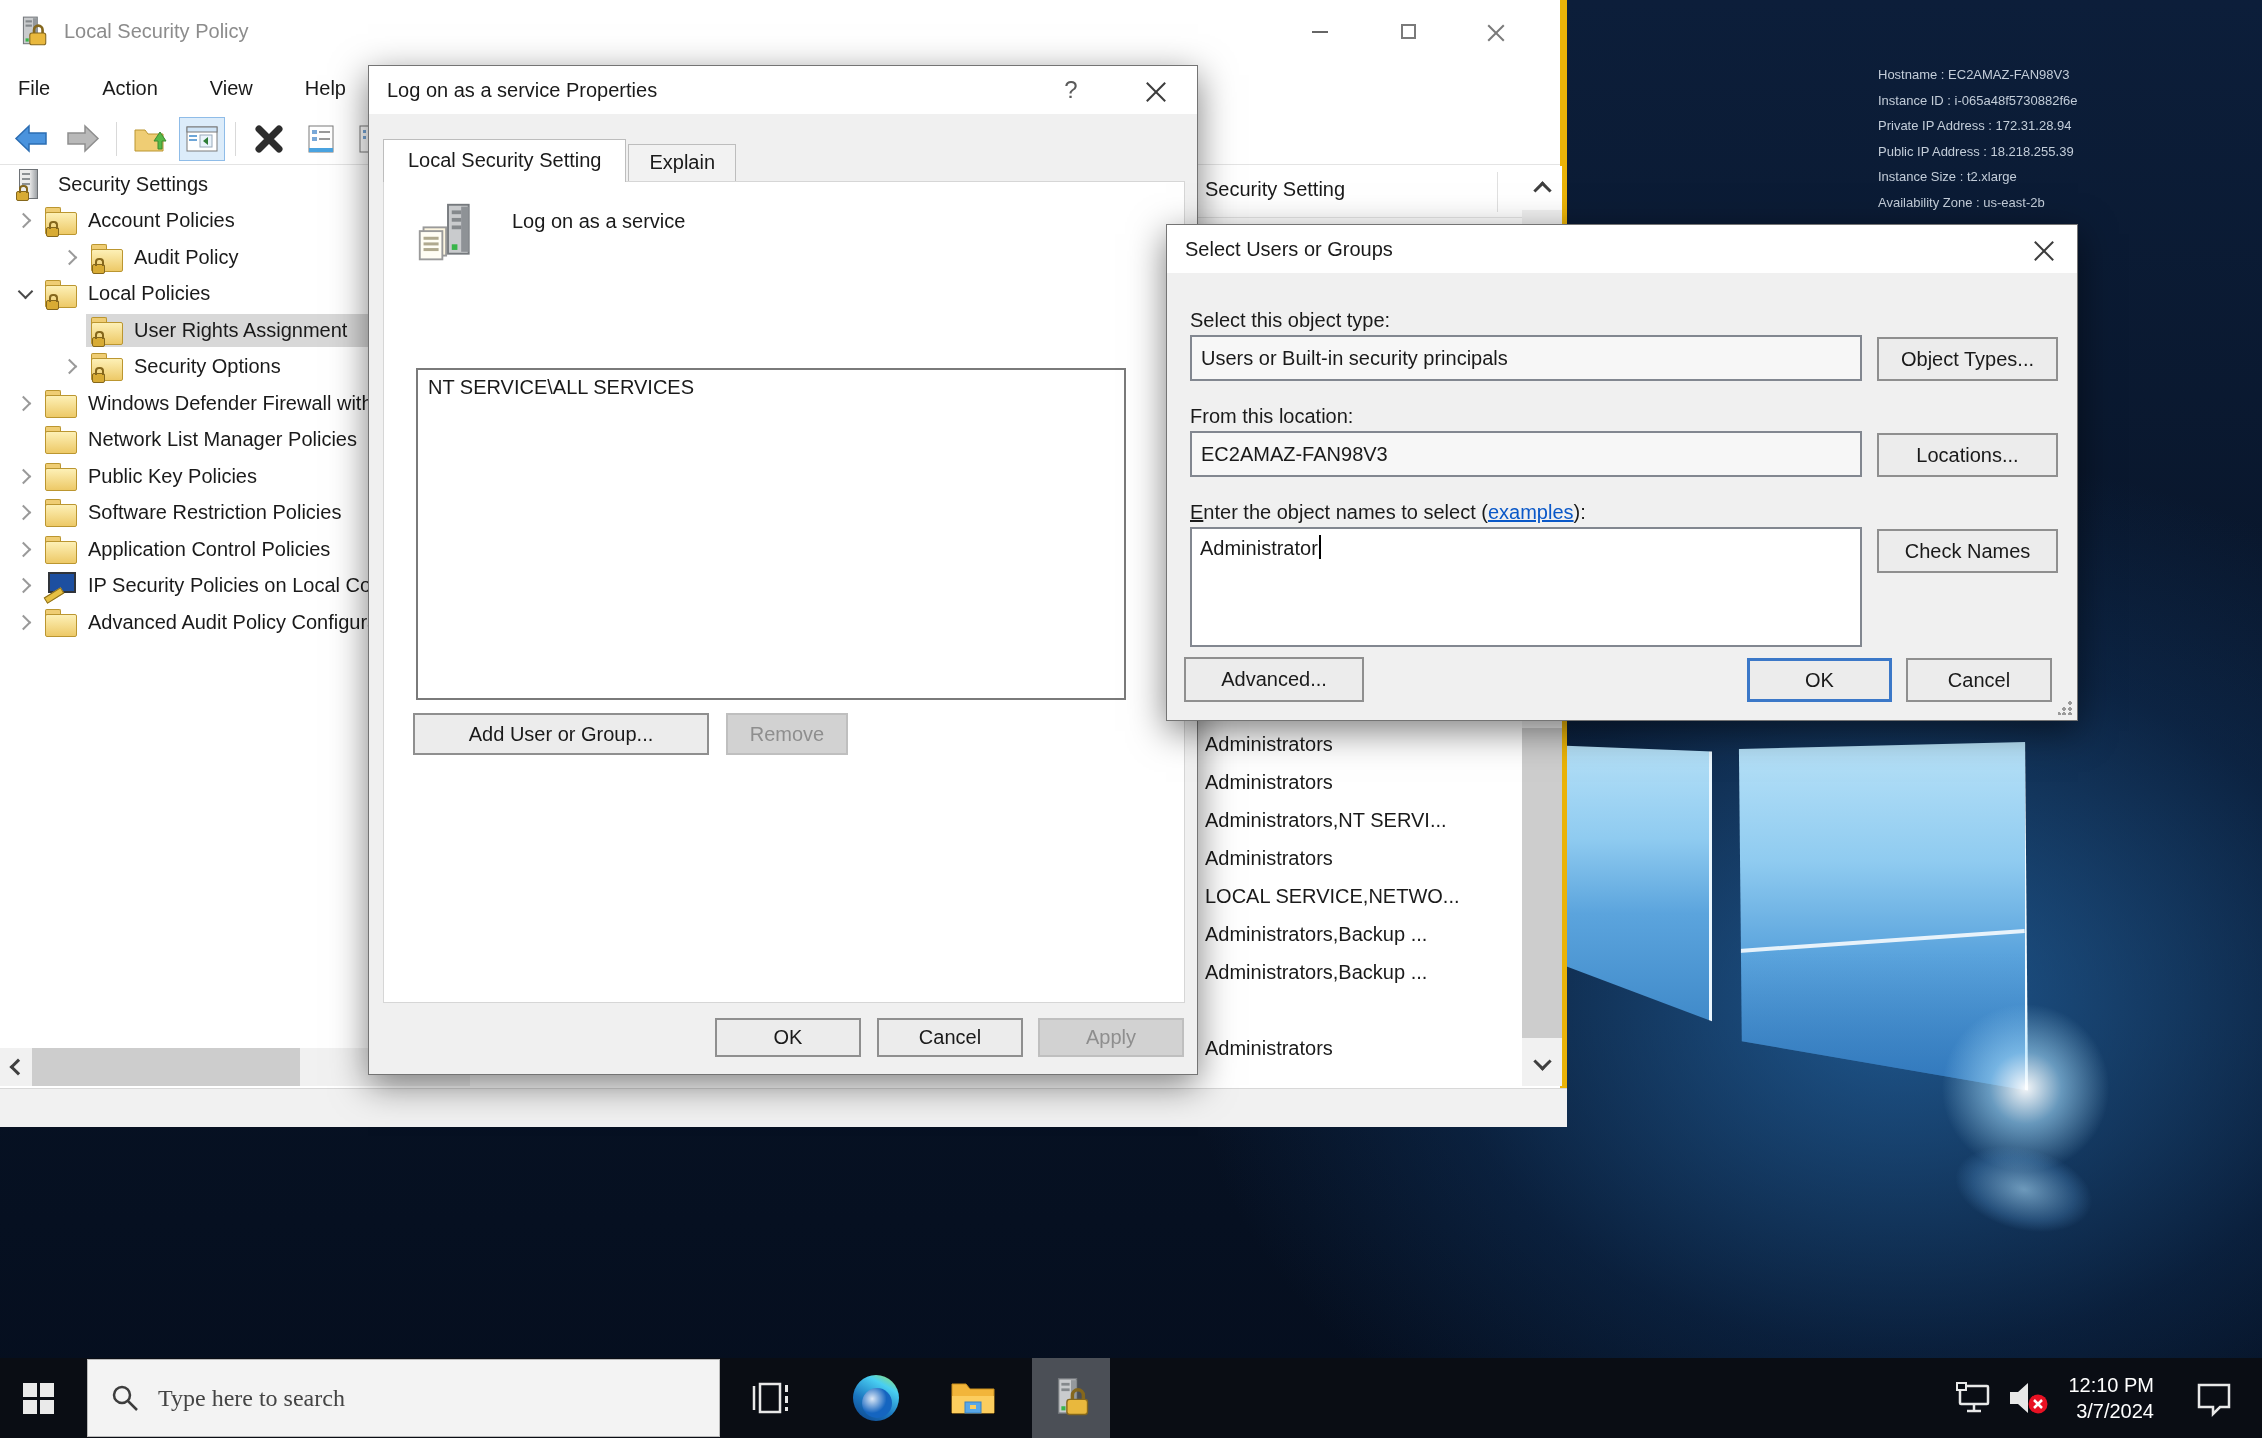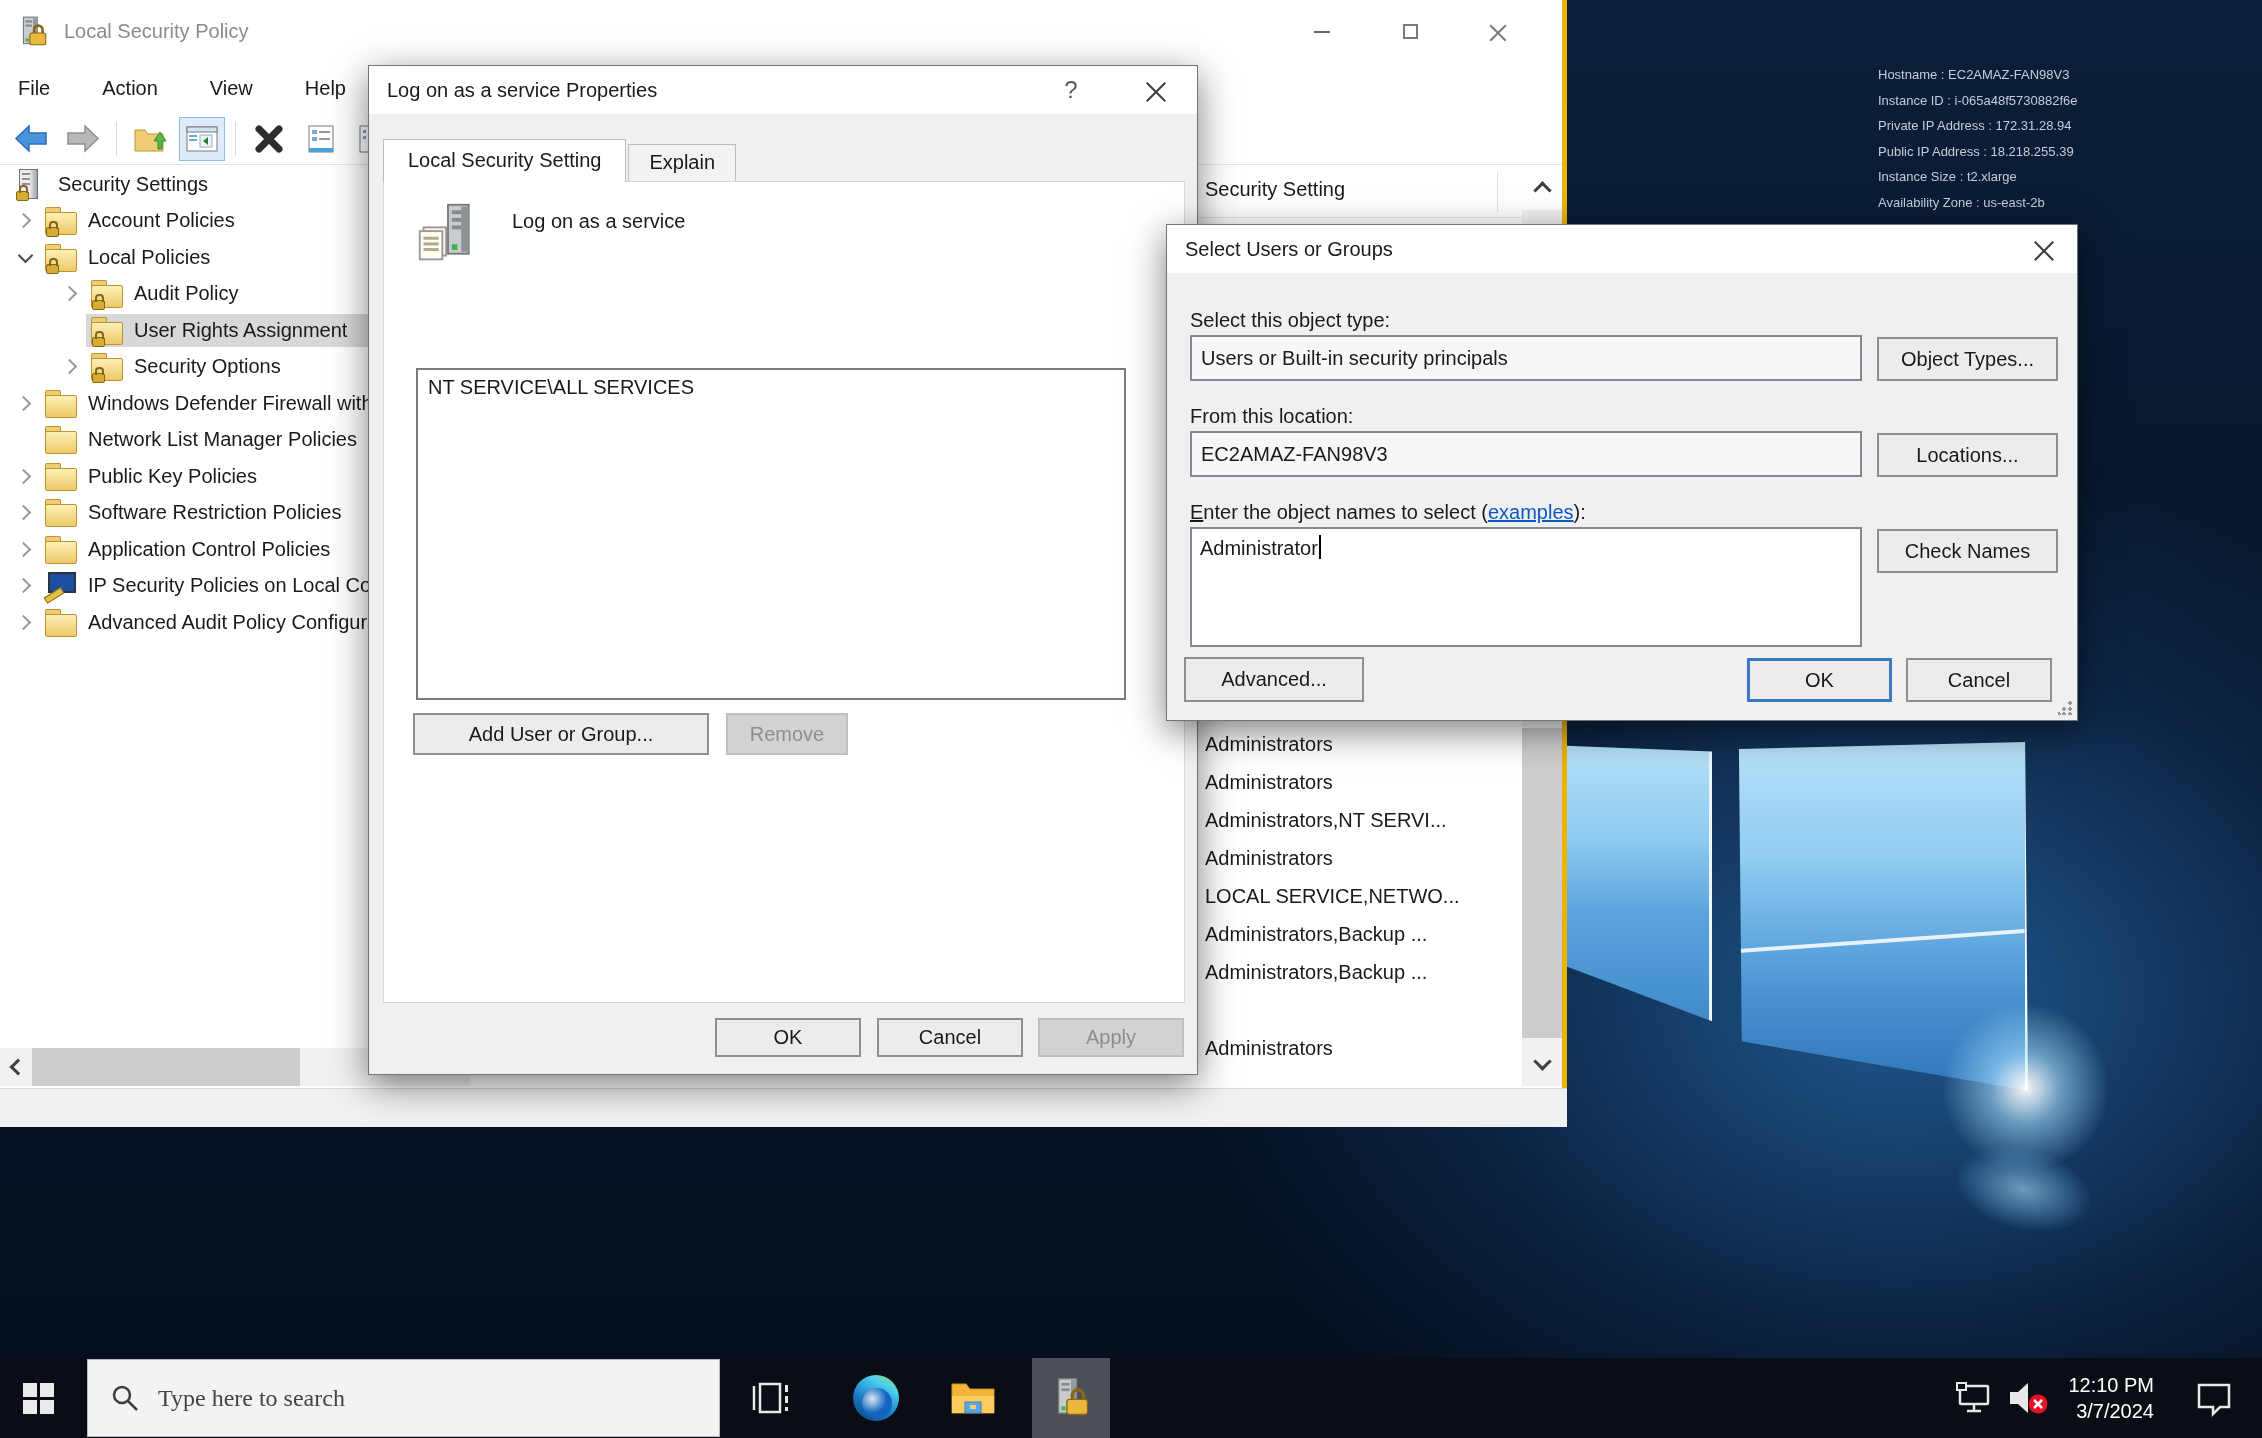--- a/index.html
+++ b/index.html
@@ -22,21 +22,21 @@
     transform:rotate(-4deg);}
   .pane-right::after{content:"";position:absolute;left:0;right:0;bottom:0;top:60%;
     background:linear-gradient(180deg,rgba(40,110,180,.0),rgba(36,104,176,.55));}
   .hero-glow{position:absolute;left:1906px;top:968px;width:260px;height:240px;
     background:radial-gradient(closest-side at 46% 50%, rgba(255,255,255,.95), rgba(170,225,255,.55) 30%, rgba(120,190,250,0) 70%);}
   .hero-beam{position:absolute;left:1480px;top:1080px;width:620px;height:300px;transform:rotate(14deg);
     background:radial-gradient(closest-side at 85% 18%, rgba(175,225,255,.58), rgba(110,180,240,.22) 55%, rgba(0,0,0,0) 75%);}
   .desk-info{position:absolute;left:1878px;top:62px;width:380px;color:#c3cdd9;font-size:13px;line-height:25.5px;}
 
   
-  .mwin{position:absolute;left:0;top:0;width:1567px;height:1127px;background:#fff;border-right:5px solid #eab308;text-decoration:underline;}
+  .mwin{position:absolute;left:0;top:0;width:1567px;height:1127px;background:#fff;border-right:7px solid #eab308;text-decoration:underline;}
   .mtitle{position:absolute;left:0;top:0;right:0;height:63px;background:#fff;display:flex;align-items:center;}
   .mtitle .txt{color:#8c8c8c;margin-left:14px;}
   .appicon{width:34px;height:34px;margin-left:16px;flex:none;}
   .wctrls{position:absolute;right:20px;top:0;height:63px;display:flex;}
   .wbtn{width:88px;height:63px;display:flex;align-items:center;justify-content:center;}
   .g-min{width:16px;height:2px;background:#666;}
   .g-max{width:15px;height:15px;border:2px solid #7a7a7a;}
   .g-close{position:relative;width:18px;height:18px;}
   .g-close::before,.g-close::after{content:"";position:absolute;left:8px;top:-1px;width:2px;height:22px;background:#7a7a7a;}
   .g-close::before{transform:rotate(45deg);} .g-close::after{transform:rotate(-45deg);}
@@ -279,36 +279,36 @@
       </div>
       <div class="trow lv1">
         <span class="chev col"></span>
         <span class="selwrap">
             <span class="ticon folder">
               <span class="lockbadge"></span>
             </span>
         <span>Account Policies</span>
           </span>
       </div>
+      <div class="trow lv2">
+        <span class="chev col"></span>
+        <span class="selwrap">
+            <span class="ticon folder">
+              <span class="lockbadge"></span>
+            </span>
+        <span>Audit Policy</span>
+          </span>
+      </div>
       <div class="trow lv1">
         <span class="chev exp"></span>
         <span class="selwrap">
             <span class="ticon folder">
               <span class="lockbadge"></span>
             </span>
         <span>Local Policies</span>
-          </span>
-      </div>
-      <div class="trow lv2">
-        <span class="chev col"></span>
-        <span class="selwrap">
-            <span class="ticon folder">
-              <span class="lockbadge"></span>
-            </span>
-        <span>Audit Policy</span>
           </span>
       </div>
       <div class="trow lv2 selected">
         <span class="chev"></span>
         <span class="selwrap">
             <span class="ticon folder">
               <span class="lockbadge"></span>
             </span>
         <span>User Rights Assignment</span>
           </span>

